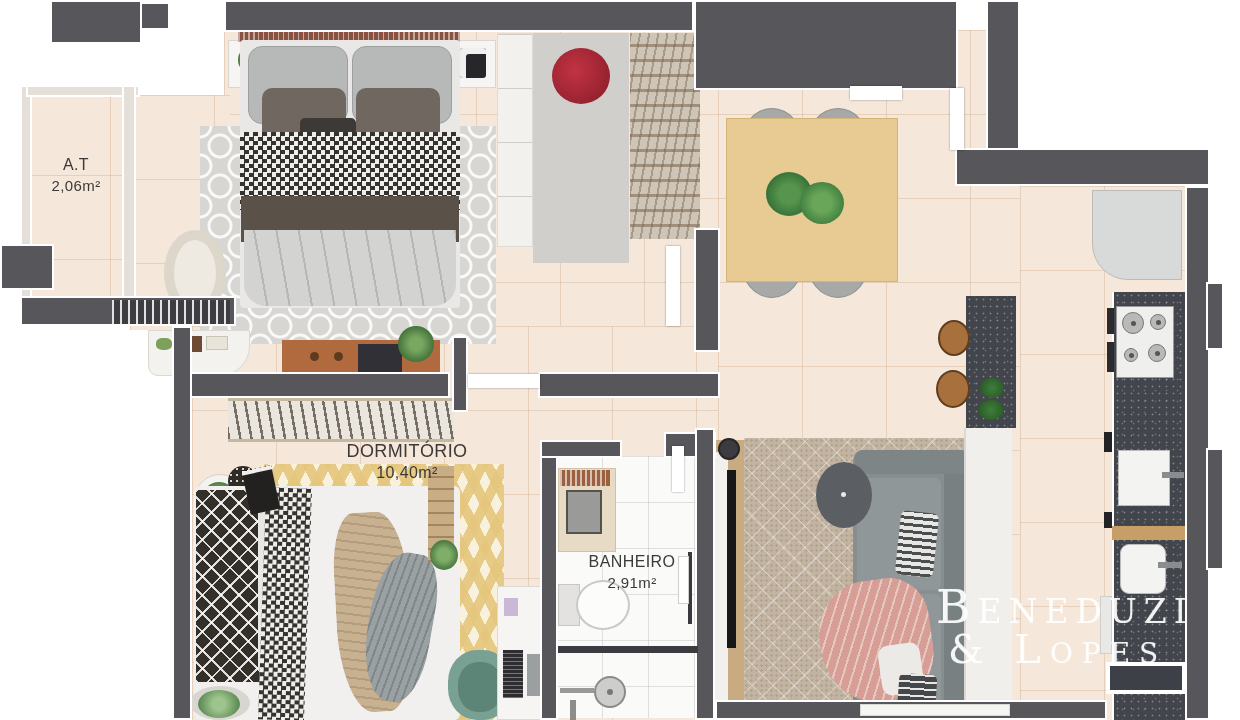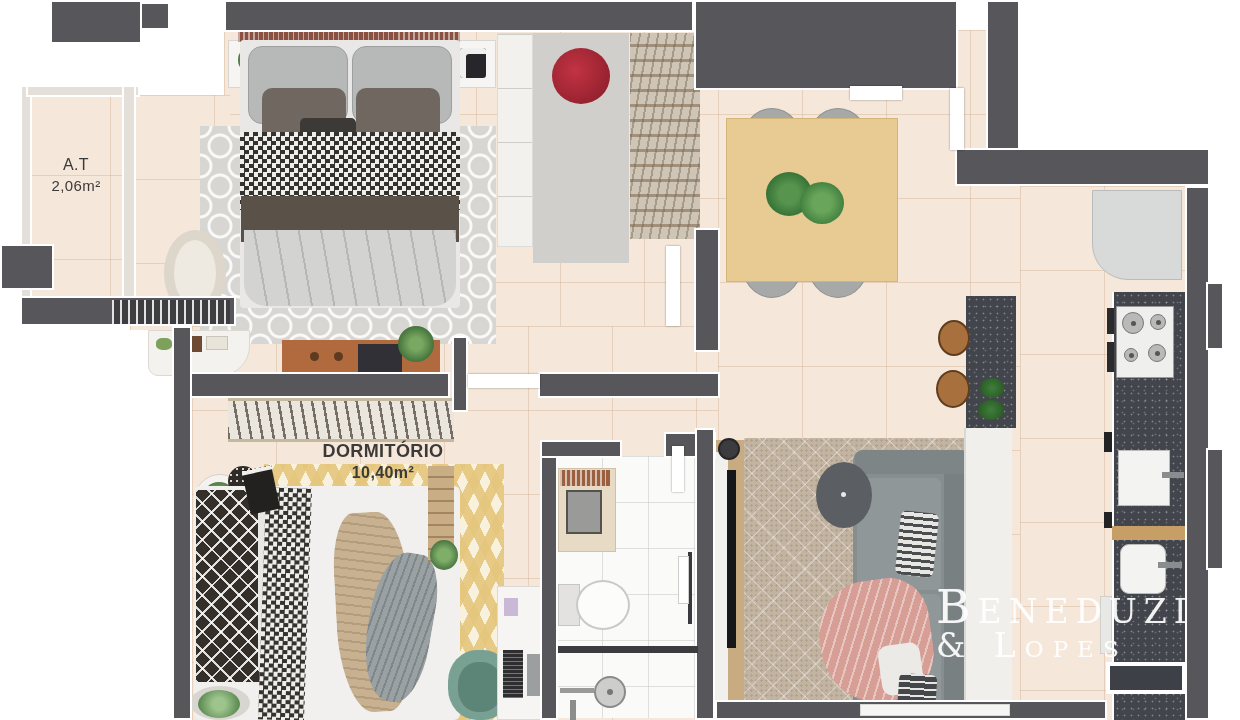--- a/index.html
+++ b/index.html
@@ -55,21 +55,21 @@
   .stripe-d{background-image:repeating-linear-gradient(0deg,#e8e6e2 0 2px,#44484a 2px 7px);}
 
   
   .room-label{display:flex;flex-direction:column;align-items:center;text-align:center;
     color:#3c3a38;font-size:16px;line-height:1.3;letter-spacing:.4px;}
   .room-label .area{font-size:15px;}
   #label-dorm{font-size:18px;} #label-dorm .area{font-size:16px;}
   .watermark{color:rgba(255,255,255,.9);font-family:"DejaVu Serif",serif;
     font-variant:small-caps;line-height:.98;text-shadow:0 0 1px rgba(255,255,255,.25);}
   .wm1{font-size:47px;letter-spacing:7px;}
-  .wm2{font-size:33px;letter-spacing:9px;}
+  .wm2{font-size:40px;letter-spacing:9px;margin-left:12px;}
 
   
   #w-c1{left:50px;top:0;width:92px;height:44px;}
   #w-c2{left:140px;top:2px;width:30px;height:28px;}
   #w-top-suite{left:224px;top:0;width:470px;height:32px;}
   #w-top-entry{left:694px;top:0;width:264px;height:90px;}
   #w-balcony-col{left:986px;top:0;width:34px;height:150px;}
   #w-notch-bottom{left:955px;top:148px;width:255px;height:38px;}
   #w-right{left:1185px;top:186px;width:25px;height:534px;}
   #w-right-b1{left:1206px;top:282px;width:18px;height:68px;}
@@ -262,21 +262,21 @@
   #ch-br{left:806px;top:228px;width:64px;height:70px;transform:rotate(180deg);}
   #dtable{left:726px;top:118px;width:172px;height:164px;background:#e7cb92;border:1px solid #d4b578;}
   #dplant1{left:766px;top:172px;width:46px;height:44px;border-radius:50%;
     background:radial-gradient(circle,#57944d 30%,#2f6b33 80%);}
   #dplant2{left:800px;top:182px;width:44px;height:42px;border-radius:50%;
     background:radial-gradient(circle,#6aa65a 30%,#3a7a3c 80%);}
 
   
   #label-at{left:26px;top:155px;width:100px;}
   #label-suite{left:537px;top:172px;width:96px;}
-  #label-dorm{left:310px;top:440px;width:146px;font-weight:bold;}
+  #label-dorm{left:334px;top:440px;width:146px;}
   #label-bath{left:572px;top:552px;width:120px;}
   #label-living{left:806px;top:364px;width:112px;}
   #watermark{left:936px;top:584px;width:300px;}
 </style>
 </head>
 <body>
 
 <div id="plan">
 
   <div class="abs floor z1" id="f-at"></div>
@@ -457,19 +457,23 @@
   <div class="abs door z5" id="d-bath"></div>
 
   <div class="abs room-label z6" id="label-at">
     <span>A.T</span>
     <span class="area">2,06m²</span>
   </div>
   <div class="abs room-label z6" id="label-dorm">
     <span>DORMITÓRIO</span>
     <span class="area">10,40m²</span>
   </div>
+  <div class="abs room-label z6" id="label-bath">
+    <span>BANHEIRO</span>
+    <span class="area">2,91m²</span>
+  </div>
 
   <div class="abs watermark z7" id="watermark">
     <div class="wm1">Beneduzi</div>
     <div class="wm2">&amp; Lopes</div>
   </div>
 
 </div>
 
 </body></html>

